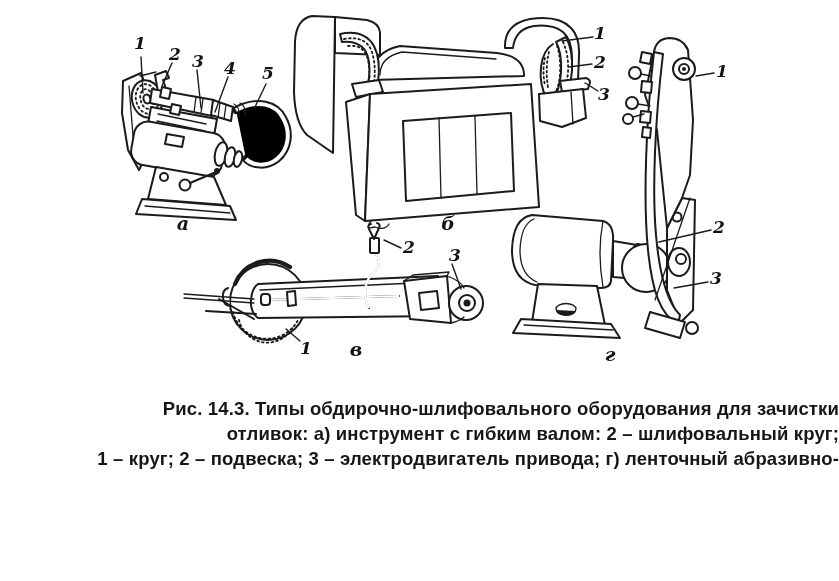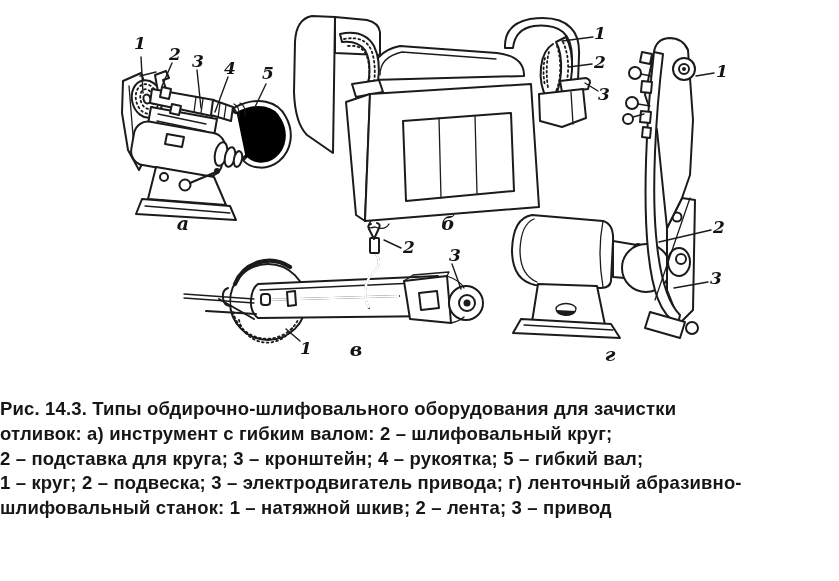--- a/index.html
+++ b/index.html
@@ -12,21 +12,21 @@
   .fillk{fill:#1b1b1b;stroke:none;}
   .thin{stroke-width:1.3;}
   .thick{stroke-width:4.2;}
   .stip{stroke-dasharray:1.7 3.1;stroke-width:1.8;}
   .tube-out{stroke-width:8;}
   .tube-in{stroke:#ffffff;stroke-width:4;}
   .leader{stroke-width:1.4;}
   text.callout{font:italic 700 17px "DejaVu Serif",serif;fill:#141414;stroke:none;text-anchor:middle;}
   text.pletter{font:italic 700 19px "DejaVu Serif",serif;fill:#141414;stroke:none;text-anchor:middle;}
   
-  .caption{position:absolute;left:0;top:397px;width:839px;text-align:left;
+  .caption{position:absolute;left:0;top:397px;width:839px;text-align:right;
            color:#161616;font-weight:700;font-size:18.5px;line-height:24.8px;letter-spacing:.15px;}
   .caption div{white-space:nowrap;}
 </style>
 </head>
 <body>
 
 <div class="page">
 
   <svg class="art" width="839" height="392" viewBox="0 0 839 392">
 
@@ -217,18 +217,16 @@
       <text class="callout" x="722" y="77">1</text>
       <text class="callout" x="719" y="233">2</text>
       <text class="callout" x="716" y="284">3</text>
       <text class="pletter" x="610" y="361">г</text>
     </g>
   </svg>
 
   <div class="caption">
     <div>Рис. 14.3. Типы обдирочно-шлифовального оборудования для зачистки</div>
     <div>отливок: а) инструмент с гибким валом: 2 – шлифовальный круг;</div>
-    <div>2 – подставка для круга; 3 – кронштейн; 4 – рукоятка; 5 – гибкий вал;</div>
     <div>1 – круг; 2 – подвеска; 3 – электродвигатель привода; г) ленточный абразивно-</div>
-    <div>шлифовальный станок: 1 – натяжной шкив; 2 – лента; 3 – привод</div>
   </div>
 
 </div>
 
 </body></html>

